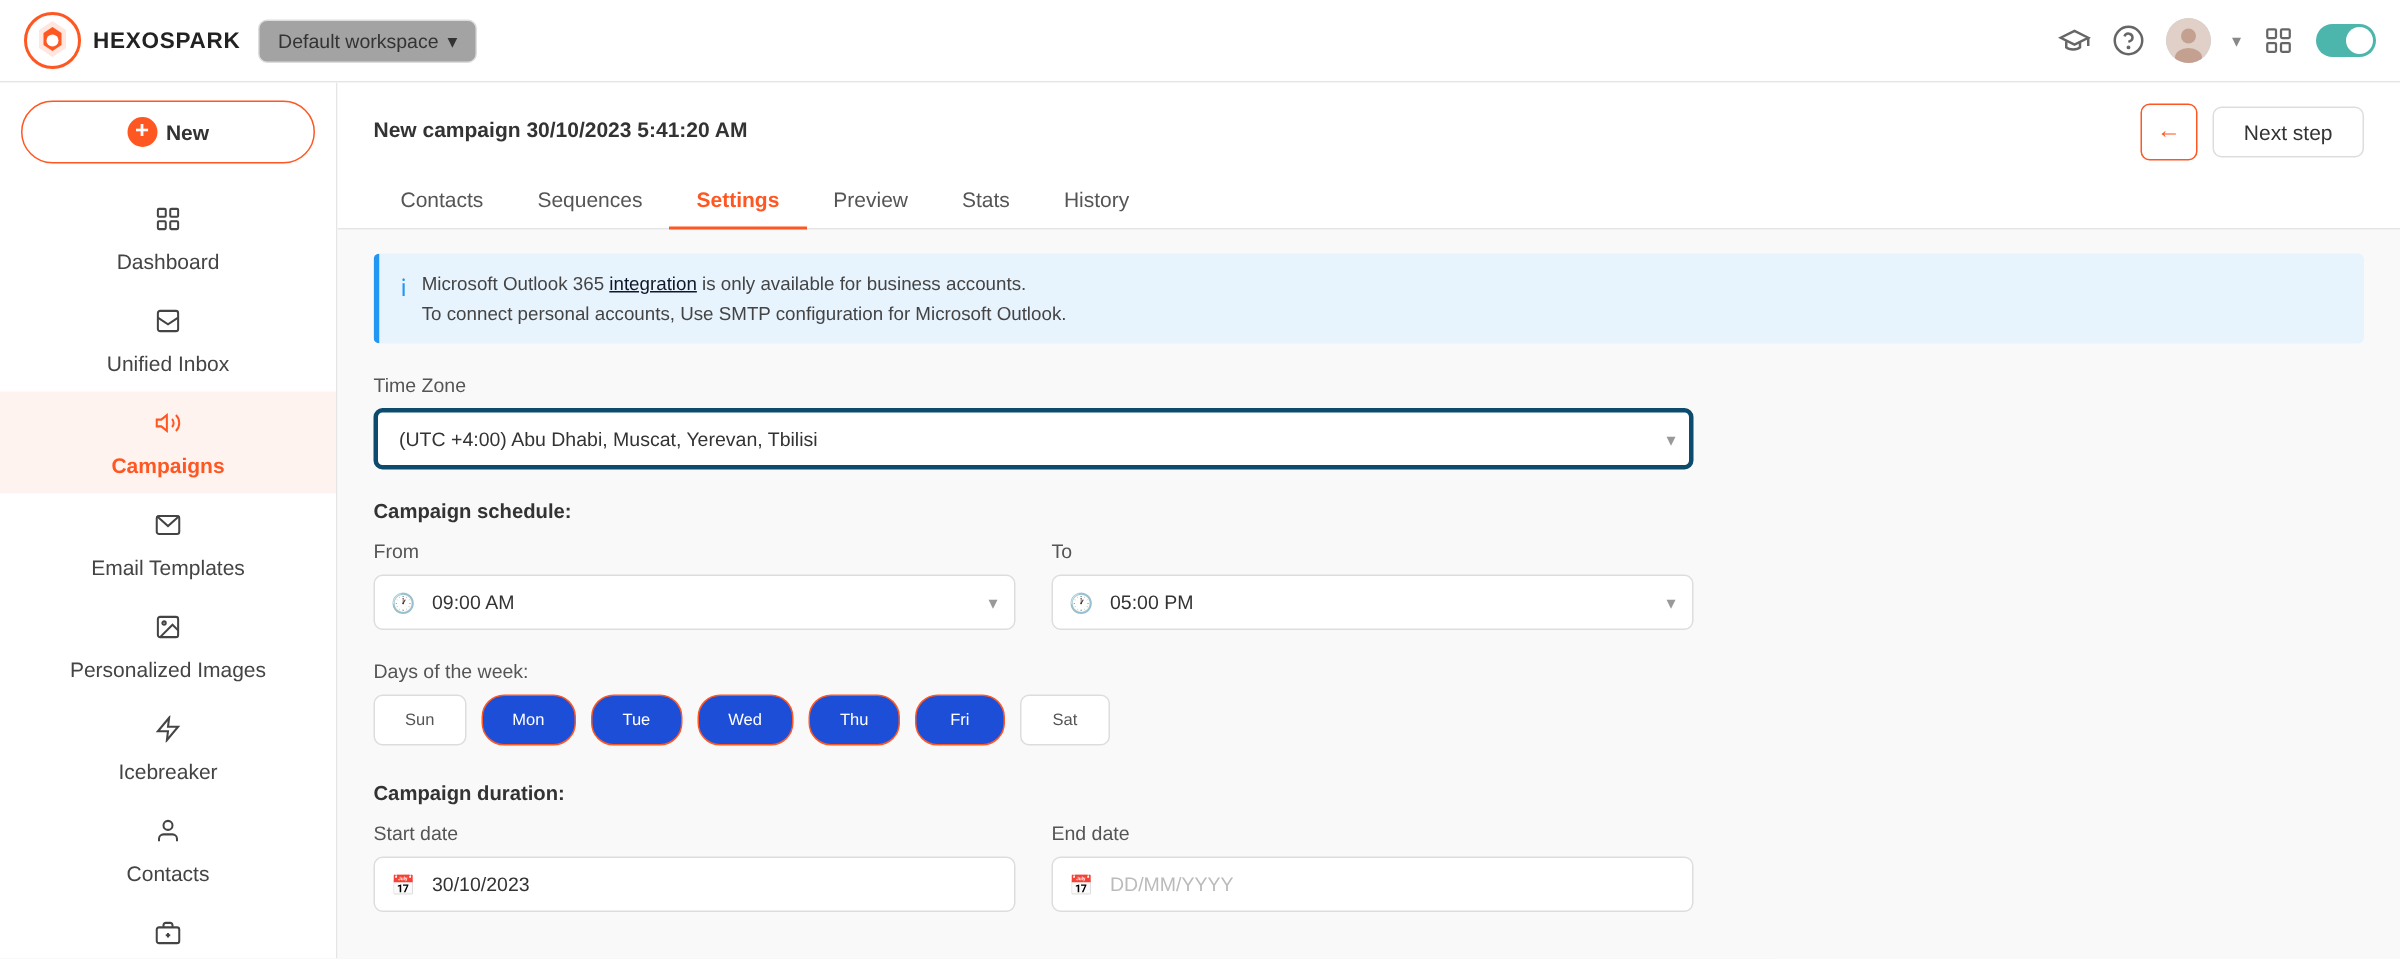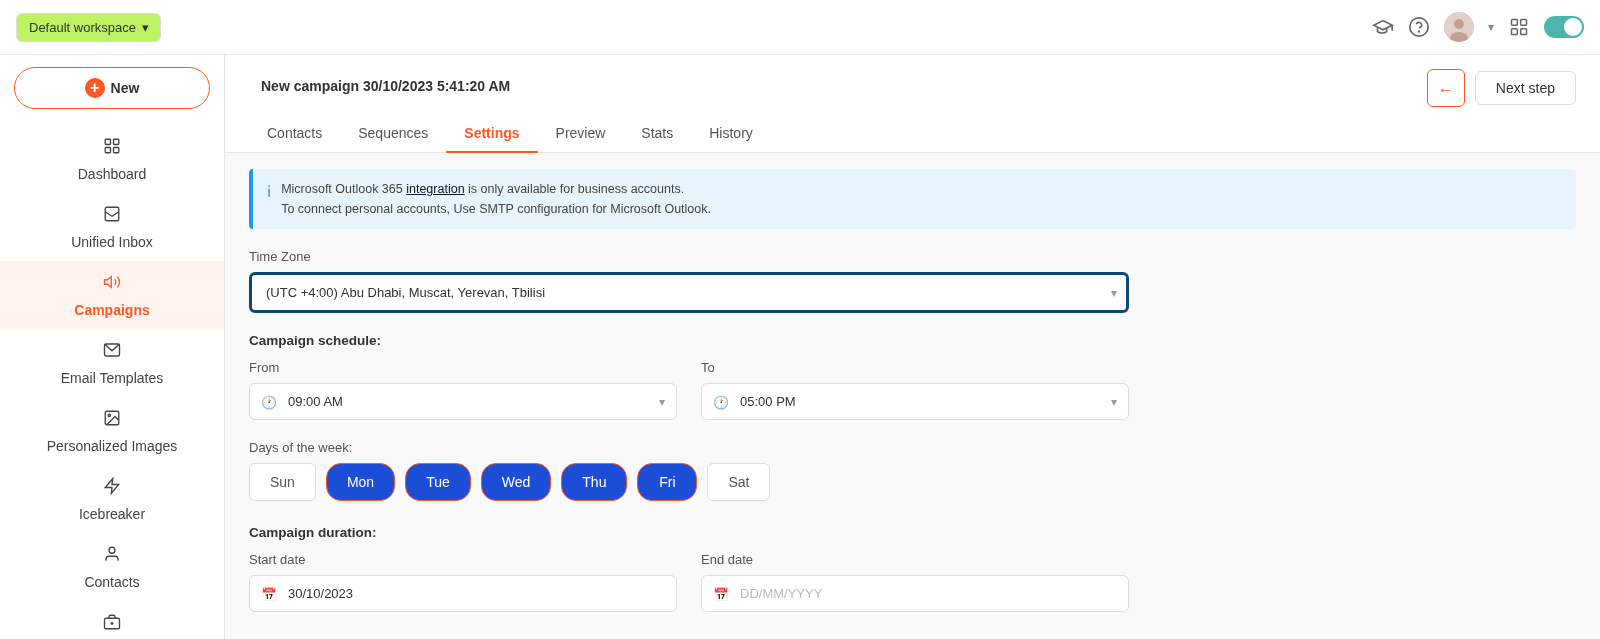--- a/index.html
+++ b/index.html
@@ -16,21 +16,21 @@
       justify-content: space-between;
       flex-shrink: 0;
     }
     .topbar-left { display: flex; align-items: center; gap: 12px; }
     .logo { display: flex; align-items: center; gap: 8px; }
     .logo-icon { width: 38px; height: 38px; }
     .logo-text { font-size: 15px; font-weight: 700; color: #222; letter-spacing: 0.5px; }
     .workspace-select {
       display: flex; align-items: center; gap: 6px;
       border: 1px solid #ddd; border-radius: 6px;
-      padding: 6px 12px; cursor: pointer; background: #bef264;
+      padding: 6px 12px; cursor: pointer; background: #a3a3a3;
       font-size: 13px; color: #333;
     }
     .topbar-right { display: flex; align-items: center; gap: 14px; }
     .topbar-icon { width: 22px; height: 22px; display: flex; align-items: center; justify-content: center; cursor: pointer; color: #666; font-size: 16px; }
     .avatar { width: 30px; height: 30px; border-radius: 50%; background: #ccc; overflow: hidden; display: flex; align-items: center; justify-content: center; }
     .toggle-switch { width: 40px; height: 22px; background: #4db6ac; border-radius: 11px; position: relative; cursor: pointer; }
     .toggle-switch::after { content: ''; position: absolute; width: 18px; height: 18px; background: #fff; border-radius: 50%; top: 2px; right: 2px; }
 
     
     .main-layout { display: flex; flex: 1; overflow: hidden; }
@@ -205,21 +205,21 @@
       pointer-events: none;
     }
 
     
     .days-section { margin-bottom: 20px; max-width: 880px; }
     .days-row { display: flex; gap: 10px; flex-wrap: wrap; }
     .day-btn {
       padding: 10px 20px;
       border-radius: 6px;
       border: 1px solid #ddd;
-      font-size: 14px;
+      font-size: 11px;
       font-weight: 500;
       cursor: pointer;
       background: #fff;
       color: #555;
       min-width: 60px;
       text-align: center;
     }
     .day-btn.active { background: #1d4ed8; border-color: #ff5722; color: #fff; border-radius: 15px; }
 
     
@@ -252,20 +252,30 @@
     .date-input-wrapper input::placeholder { color: #bbb; }
 
     
     svg { display: block; }
   </style>
 </head>
 <body>
 
 <div class="topbar">
   <div class="topbar-left">
+    <div class="logo">
+
+      <svg class="logo-icon" viewBox="0 0 38 38" xmlns="http://www.w3.org/2000/svg">
+        <circle cx="19" cy="19" r="18" fill="none" stroke="#ff5722" stroke-width="2"></circle>
+        <polygon points="19,6 28,12 28,24 19,30 10,24 10,12" fill="#ff5722" opacity="0.15"></polygon>
+        <polygon points="19,10 25,14 25,22 19,26 13,22 13,14" fill="#ff5722"></polygon>
+        <circle cx="19" cy="19" r="4" fill="#fff"></circle>
+      </svg>
+      <span class="logo-text">HEXOSPARK</span>
+    </div>
     <div class="workspace-select">
       <span>Default workspace</span>
       <span>▾</span>
     </div>
   </div>
   <div class="topbar-right">
     <div class="topbar-icon">
       <svg width="22" height="22" viewBox="0 0 24 24" fill="none" stroke="#666" stroke-width="1.8">
         <path d="M22 10L12 5 2 10l10 5 10-5z"></path>
         <path d="M6 12.5V17c2 2 8 2 10 0v-4.5"></path>
@@ -399,21 +409,21 @@
           <path d="M19.4 15a1.65 1.65 0 0 0 .33 1.82l.06.06a2 2 0 0 1-2.83 2.83l-.06-.06a1.65 1.65 0 0 0-1.82-.33 1.65 1.65 0 0 0-1 1.51V21a2 2 0 0 1-4 0v-.09A1.65 1.65 0 0 0 9 19.4a1.65 1.65 0 0 0-1.82.33l-.06.06a2 2 0 0 1-2.83-2.83l.06-.06A1.65 1.65 0 0 0 4.68 15a1.65 1.65 0 0 0-1.51-1H3a2 2 0 0 1 0-4h.09A1.65 1.65 0 0 0 4.6 9a1.65 1.65 0 0 0-.33-1.82l-.06-.06a2 2 0 0 1 2.83-2.83l.06.06A1.65 1.65 0 0 0 9 4.68a1.65 1.65 0 0 0 1-1.51V3a2 2 0 0 1 4 0v.09a1.65 1.65 0 0 0 1 1.51 1.65 1.65 0 0 0 1.82-.33l.06-.06a2 2 0 0 1 2.83 2.83l-.06.06A1.65 1.65 0 0 0 19.4 9a1.65 1.65 0 0 0 1.51 1H21a2 2 0 0 1 0 4h-.09a1.65 1.65 0 0 0-1.51 1z"></path>
         </svg>
       </span>
       <span>Settings</span>
     </div>
   </div>
 
   <div class="content-area">
 
     <div class="campaign-header">
-      <div style="display:flex; align-items:center; justify-content:space-between;margin-left:12px;">
+      <div style="display:flex; align-items:center; justify-content:space-between;">
         <span class="campaign-title">New campaign 30/10/2023 5:41:20 AM</span>
         <div class="tab-actions">
           <div class="back-btn">
             <span>←</span>
           </div>
           <button class="next-step-btn">Next step</button>
         </div>
       </div>
       <div class="campaign-tabs">
         <div class="tab">Contacts</div>

